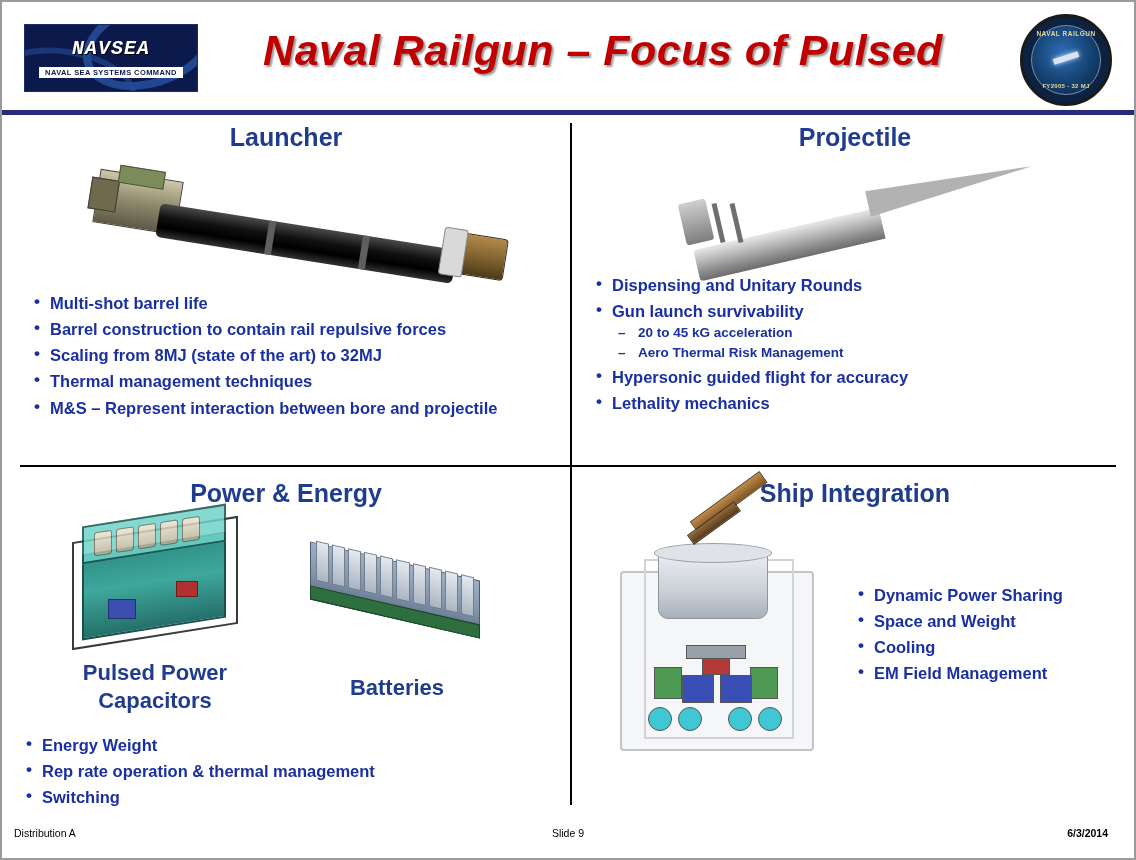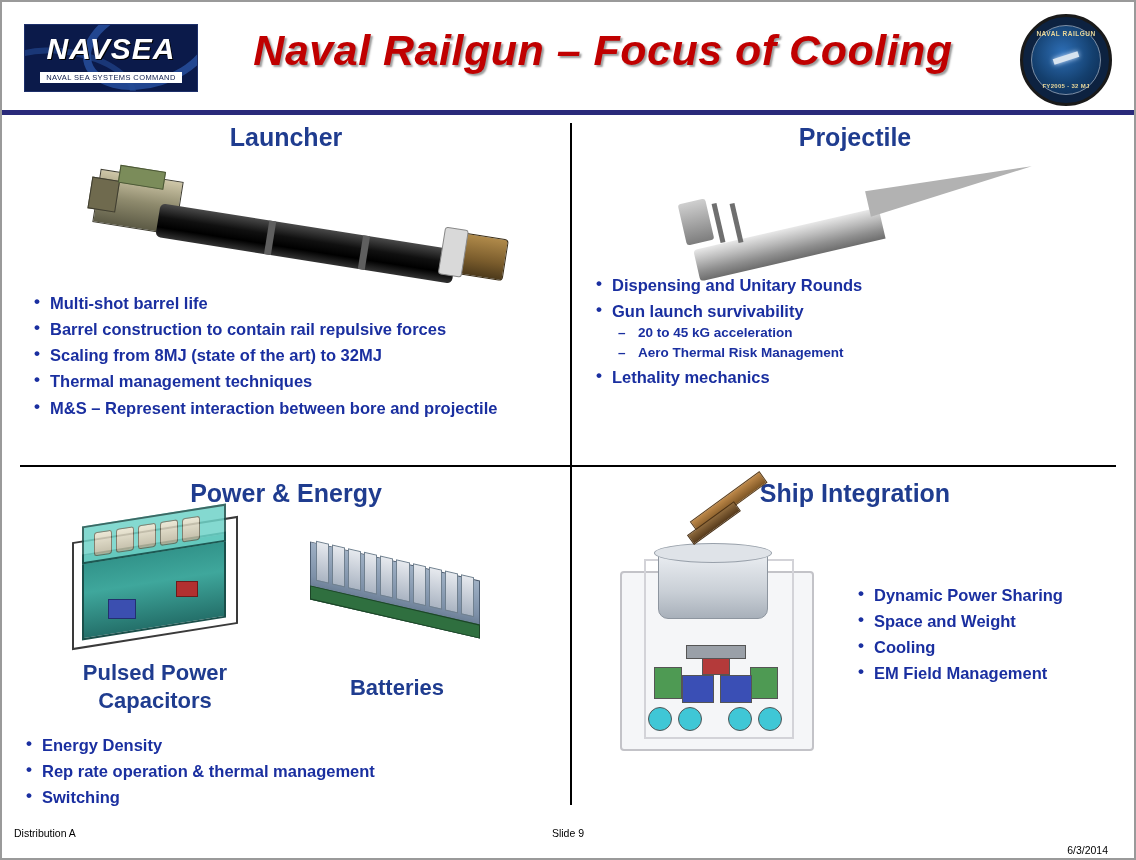--- a/index.html
+++ b/index.html
@@ -61,33 +61,34 @@
     border-radius: 50%;
     border: 6px solid #244b96;
     opacity: 0.6;
     transform: rotate(10deg);
   }
   .navsea-word {
     position: relative;
     color: #ffffff;
     font-weight: bold;
     font-style: italic;
-    font-size: 30px;
+    font-size: 20px;
     letter-spacing: 1px;
     line-height: 1;
     text-shadow: 1px 1px 0 #000;
     z-index: 3;
+    font-family: Liberation Mono, monospace;
   }
   .navsea-sub {
     position: relative;
     margin-top: 8px;
     background: #ffffff;
     color: #0b1a4a;
     font-size: 7.5px;
-    font-weight: normal;
+    font-weight: bold;
     letter-spacing: 0.4px;
     padding: 1px 6px;
     z-index: 3;
     white-space: nowrap;
   }
   .slide-title {
     position: absolute;
     left: 210px;
     right: 140px;
     top: 24px;
@@ -587,37 +588,37 @@
 
   
   .footer {
     position: relative;
     height: 38px;
     font-size: 10.5px;
     color: #000000;
   }
   .footer .left  { position: absolute; left: 12px;  top: 12px; }
   .footer .mid   { position: absolute; left: 50%; transform: translateX(-50%); top: 12px; }
-  .footer .right { position: absolute; right: 26px; top: 29px; }
+  .footer .right { position: absolute; right: 26px; top: 12px; font-weight: bold; }
 </style>
 </head>
 <body>
 
 <div class="slide">
 
   <div class="header">
 
     <div class="navsea-logo">
       <div class="swoosh"></div>
       <div class="swoosh2"></div>
       <div class="navsea-word">NAVSEA</div>
       <div class="navsea-sub">NAVAL SEA SYSTEMS COMMAND</div>
     </div>
 
-    <div class="slide-title">Naval Railgun – Focus of Cooling</div>
+    <div class="slide-title">Naval Railgun – Focus of Pulsed</div>
 
     <div class="railgun-seal">
       <div class="inner">
         <div class="seal-top">NAVAL RAILGUN</div>
         <div class="bolt"></div>
         <div class="seal-bottom">FY2005 · 32 MJ</div>
       </div>
     </div>
   </div>
 
@@ -665,20 +666,21 @@
 
       <ul class="bullets tr-bullets">
         <li>Dispensing and Unitary Rounds</li>
         <li>
           <span>Gun launch survivability</span>
           <ul class="sub">
             <li>20 to 45 kG acceleration</li>
             <li>Aero Thermal Risk Management</li>
           </ul>
         </li>
+        <li>Hypersonic guided flight for accuracy</li>
         <li>Lethality mechanics</li>
       </ul>
     </div>
 
     <div class="quad q-bl">
       <div class="quad-title">Power &amp; Energy</div>
 
       <div class="cap-art">
         <div class="cap-frame"></div>
         <div class="cap-box"></div>
@@ -707,21 +709,21 @@
           <i></i>
           <i></i>
         </div>
         <div class="bat-green"></div>
       </div>
 
       <div class="label-caps">Pulsed Power Capacitors</div>
       <div class="label-batteries">Batteries</div>
 
       <ul class="bullets bl-bullets">
-        <li>Energy Density</li>
+        <li>Energy Weight</li>
         <li>Rep rate operation &amp; thermal management</li>
         <li>Switching</li>
       </ul>
     </div>
 
     <div class="quad q-br">
       <div class="quad-title">Ship Integration</div>
 
       <div class="ship-art">
         <div class="ship-cage"></div>

